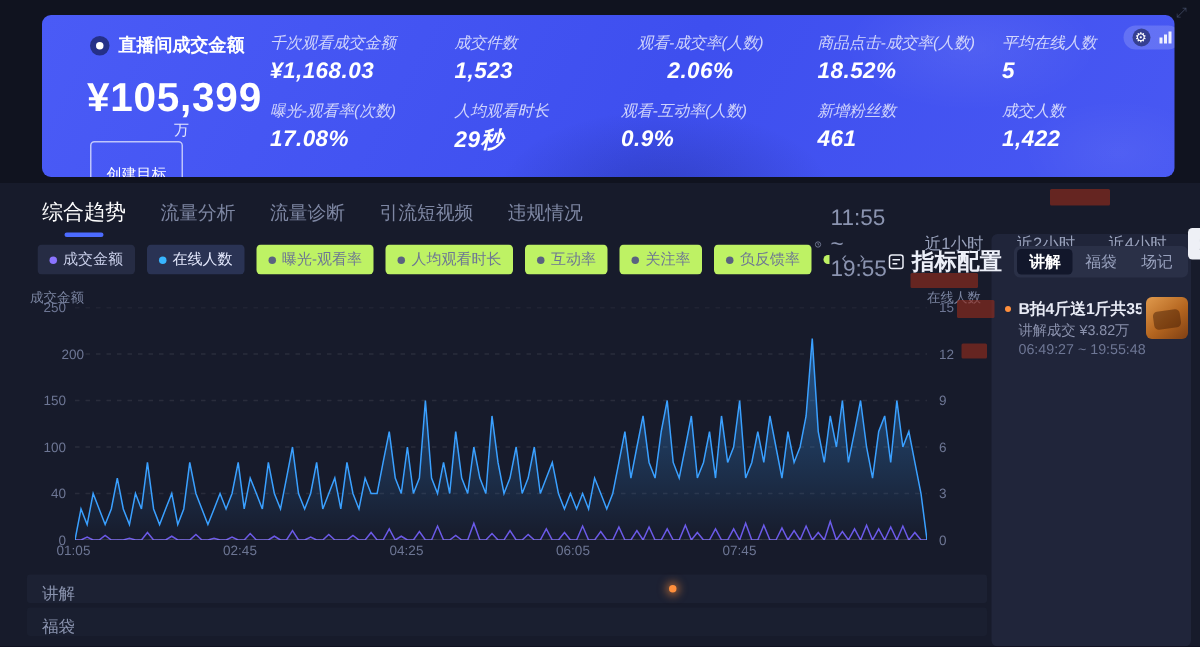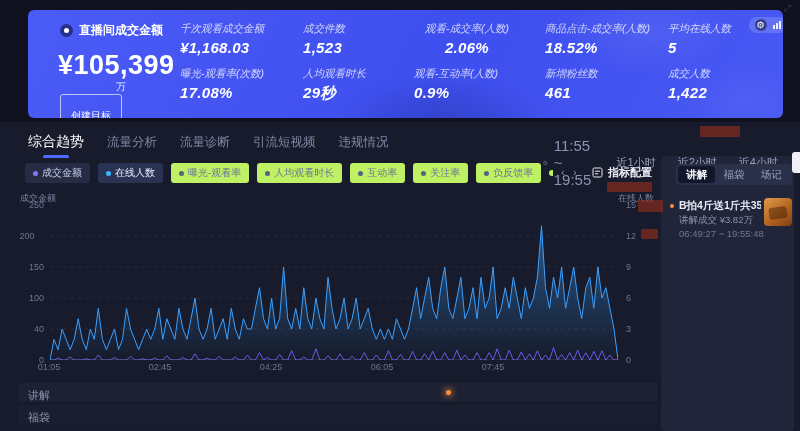--- a/index.html
+++ b/index.html
@@ -42,21 +42,21 @@
 
   
   .chips{position:absolute;left:25px;top:163px;display:flex;gap:8px;align-items:center;width:528px;overflow:hidden;}
   .chip{display:inline-flex;align-items:center;gap:4px;padding:3px 8px;background:#bef264;border-radius:3px;
         font-size:10px;color:#6d7694;white-space:nowrap;cursor:pointer;flex:none;}
   .chip .dot{width:5px;height:5px;border-radius:50%;flex:none;}
   .chip.selected-blue{background:#2a3354;color:#e6ebff;}
   .chip.selected-purple{background:#262c44;color:#c8cee8;}
   .chip-nav{position:absolute;top:166px;color:#8b94b0;font-size:11px;cursor:pointer;}
   .config-btn{position:absolute;left:592px;top:165px;display:flex;align-items:center;gap:5px;color:#eceff8;
-        font-size:11px;font-weight:bold;cursor:pointer;}
+        font-size:15px;font-weight:bold;cursor:pointer;}
 
   
   .axis-label{position:absolute;color:#7a84a0;font-size:9px;white-space:nowrap;}
   .tick{position:absolute;color:#6d7694;font-size:9px;}
   .tick.left{width:30px;text-align:right;}
   .xlabel{position:absolute;color:#6d7694;font-size:9px;width:36px;text-align:center;}
   #plot{position:absolute;left:50px;top:205px;}
 
   
   .track-band1{position:absolute;left:18px;top:383px;width:640px;height:19px;background:#1c2133;border-radius:2px;}
@@ -229,21 +229,21 @@
       <line x1="0" y1="155" x2="568" y2="155" stroke="rgba(255,255,255,.08)" stroke-width="1" stroke-dasharray="3 4"></line>
       <polyline points="0.0,155.0 4.0,155.0 8.1,153.1 12.1,155.0 16.1,155.0 20.1,151.9 24.2,155.0 28.2,155.0 32.2,155.0 36.3,153.8 40.3,155.0 44.3,155.0 48.3,150.0 52.4,155.0 56.4,155.0 60.4,155.0 64.5,152.5 68.5,155.0 72.5,155.0 76.5,155.0 80.6,151.3 84.6,155.0 88.6,155.0 92.7,153.8 96.7,155.0 100.7,155.0 104.7,153.1 108.8,155.0 112.8,155.0 116.8,150.7 120.9,155.0 124.9,155.0 128.9,155.0 132.9,152.5 137.0,155.0 141.0,155.0 145.0,148.8 149.0,155.0 153.1,155.0 157.1,153.1 161.1,155.0 165.2,155.0 169.2,151.3 173.2,155.0 177.2,155.0 181.3,155.0 185.3,151.9 189.3,155.0 193.4,155.0 197.4,150.0 201.4,155.0 205.4,155.0 209.5,147.6 213.5,155.0 217.5,152.5 221.6,155.0 225.6,155.0 229.6,149.4 233.6,155.0 237.7,155.0 241.7,145.7 245.7,155.0 249.8,155.0 253.8,151.9 257.8,155.0 261.8,155.0 265.9,143.8 269.9,155.0 273.9,155.0 278.0,150.7 282.0,155.0 286.0,155.0 290.0,148.8 294.1,155.0 298.1,155.0 302.1,151.3 306.2,155.0 310.2,155.0 314.2,147.6 318.2,155.0 322.3,155.0 326.3,150.0 330.3,155.0 334.4,155.0 338.4,145.7 342.4,155.0 346.4,155.0 350.5,149.4 354.5,155.0 358.5,155.0 362.6,146.3 366.6,155.0 370.6,155.0 374.6,148.8 378.7,155.0 382.7,146.3 386.7,155.0 390.8,155.0 394.8,147.6 398.8,155.0 402.8,155.0 406.9,145.1 410.9,155.0 414.9,150.0 419.0,155.0 423.0,155.0 427.0,147.6 431.0,155.0 435.1,155.0 439.1,147.6 443.1,155.0 447.1,143.8 451.2,155.0 455.2,155.0 459.2,145.1 463.3,155.0 467.3,155.0 471.3,146.9 475.3,155.0 479.4,148.8 483.4,155.0 487.4,145.7 491.5,155.0 495.5,150.0 499.5,155.0 503.5,142.6 507.6,155.0 511.6,149.4 515.6,155.0 519.7,147.6 523.7,155.0 527.7,145.1 531.7,155.0 535.8,147.6 539.8,155.0 543.8,146.3 547.9,155.0 551.9,145.7 555.9,155.0 559.9,150.0 564.0,155.0 568.0,155.0" fill="none" stroke="#6c59e8" stroke-width="1"></polyline>
       <path d="M0,155 L0.0,155.0 L4.0,134.3 L8.1,144.7 L12.1,124.0 L16.1,134.3 L20.1,144.7 L24.2,134.3 L28.2,113.7 L32.2,134.3 L36.3,144.7 L40.3,124.0 L44.3,134.3 L48.3,103.3 L52.4,134.3 L56.4,144.7 L60.4,134.3 L64.5,124.0 L68.5,144.7 L72.5,134.3 L76.5,103.3 L80.6,124.0 L84.6,134.3 L88.6,144.7 L92.7,134.3 L96.7,124.0 L100.7,134.3 L104.7,124.0 L108.8,103.3 L112.8,134.3 L116.8,113.7 L120.9,124.0 L124.9,134.3 L128.9,103.3 L132.9,124.0 L137.0,134.3 L141.0,113.7 L145.0,93.0 L149.0,124.0 L153.1,134.3 L157.1,124.0 L161.1,103.3 L165.2,134.3 L169.2,124.0 L173.2,113.7 L177.2,134.3 L181.3,103.3 L185.3,124.0 L189.3,134.3 L193.4,113.7 L197.4,124.0 L201.4,124.0 L205.4,103.3 L209.5,82.7 L213.5,113.7 L217.5,124.0 L221.6,93.0 L225.6,124.0 L229.6,113.7 L233.6,62.0 L237.7,113.7 L241.7,124.0 L245.7,103.3 L249.8,124.0 L253.8,82.7 L257.8,113.7 L261.8,124.0 L265.9,93.0 L269.9,113.7 L273.9,124.0 L278.0,72.3 L282.0,103.3 L286.0,124.0 L290.0,113.7 L294.1,93.0 L298.1,124.0 L302.1,113.7 L306.2,93.0 L310.2,124.0 L314.2,113.7 L318.2,103.3 L322.3,124.0 L326.3,134.3 L330.3,124.0 L334.4,134.3 L338.4,124.0 L342.4,134.3 L346.4,113.7 L350.5,124.0 L354.5,134.3 L358.5,124.0 L362.6,103.3 L366.6,82.7 L370.6,113.7 L374.6,93.0 L378.7,72.3 L382.7,103.3 L386.7,113.7 L390.8,82.7 L394.8,62.0 L398.8,103.3 L402.8,113.7 L406.9,93.0 L410.9,72.3 L414.9,113.7 L419.0,103.3 L423.0,82.7 L427.0,113.7 L431.0,72.3 L435.1,103.3 L439.1,93.0 L443.1,62.0 L447.1,113.7 L451.2,103.3 L455.2,82.7 L459.2,103.3 L463.3,72.3 L467.3,93.0 L471.3,113.7 L475.3,82.7 L479.4,103.3 L483.4,93.0 L487.4,72.3 L491.5,20.7 L495.5,82.7 L499.5,103.3 L503.5,72.3 L507.6,93.0 L511.6,62.0 L515.6,103.3 L519.7,82.7 L523.7,62.0 L527.7,93.0 L531.7,113.7 L535.8,82.7 L539.8,72.3 L543.8,103.3 L547.9,62.0 L551.9,93.0 L555.9,82.7 L559.9,103.3 L564.0,124.0 L568.0,155.0 L568,155 Z" fill="url(#gblue)"></path>
       <polyline points="0.0,155.0 4.0,134.3 8.1,144.7 12.1,124.0 16.1,134.3 20.1,144.7 24.2,134.3 28.2,113.7 32.2,134.3 36.3,144.7 40.3,124.0 44.3,134.3 48.3,103.3 52.4,134.3 56.4,144.7 60.4,134.3 64.5,124.0 68.5,144.7 72.5,134.3 76.5,103.3 80.6,124.0 84.6,134.3 88.6,144.7 92.7,134.3 96.7,124.0 100.7,134.3 104.7,124.0 108.8,103.3 112.8,134.3 116.8,113.7 120.9,124.0 124.9,134.3 128.9,103.3 132.9,124.0 137.0,134.3 141.0,113.7 145.0,93.0 149.0,124.0 153.1,134.3 157.1,124.0 161.1,103.3 165.2,134.3 169.2,124.0 173.2,113.7 177.2,134.3 181.3,103.3 185.3,124.0 189.3,134.3 193.4,113.7 197.4,124.0 201.4,124.0 205.4,103.3 209.5,82.7 213.5,113.7 217.5,124.0 221.6,93.0 225.6,124.0 229.6,113.7 233.6,62.0 237.7,113.7 241.7,124.0 245.7,103.3 249.8,124.0 253.8,82.7 257.8,113.7 261.8,124.0 265.9,93.0 269.9,113.7 273.9,124.0 278.0,72.3 282.0,103.3 286.0,124.0 290.0,113.7 294.1,93.0 298.1,124.0 302.1,113.7 306.2,93.0 310.2,124.0 314.2,113.7 318.2,103.3 322.3,124.0 326.3,134.3 330.3,124.0 334.4,134.3 338.4,124.0 342.4,134.3 346.4,113.7 350.5,124.0 354.5,134.3 358.5,124.0 362.6,103.3 366.6,82.7 370.6,113.7 374.6,93.0 378.7,72.3 382.7,103.3 386.7,113.7 390.8,82.7 394.8,62.0 398.8,103.3 402.8,113.7 406.9,93.0 410.9,72.3 414.9,113.7 419.0,103.3 423.0,82.7 427.0,113.7 431.0,72.3 435.1,103.3 439.1,93.0 443.1,62.0 447.1,113.7 451.2,103.3 455.2,82.7 459.2,103.3 463.3,72.3 467.3,93.0 471.3,113.7 475.3,82.7 479.4,103.3 483.4,93.0 487.4,72.3 491.5,20.7 495.5,82.7 499.5,103.3 503.5,72.3 507.6,93.0 511.6,62.0 515.6,103.3 519.7,82.7 523.7,62.0 527.7,93.0 531.7,113.7 535.8,82.7 539.8,72.3 543.8,103.3 547.9,62.0 551.9,93.0 555.9,82.7 559.9,103.3 564.0,124.0 568.0,155.0" fill="none" stroke="#3aa0ff" stroke-width="1"></polyline>
       <line x1="0" y1="155" x2="568" y2="155" stroke="rgba(255,255,255,.15)" stroke-width="1"></line>
     </svg>
   <div id="axes">
       <div class="axis-label" style="left:20px;top:192px;">成交金额</div>
       <div class="axis-label" style="left:618px;top:192px;">在线人数</div>
       <div class="tick left" style="left:14px;top:200px;">250</div>
-      <div class="tick left" style="left:12px;top:231px;text-align:center;">200</div>
+      <div class="tick left" style="left:26px;top:231px;">200</div>
       <div class="tick left" style="left:14px;top:262px;">150</div>
       <div class="tick left" style="left:14px;top:293px;">100</div>
       <div class="tick left" style="left:14px;top:324px;">40</div>
       <div class="tick left" style="left:14px;top:355px;">0</div>
       <div class="tick" style="left:626px;top:200px;">15</div>
       <div class="tick" style="left:626px;top:231px;">12</div>
       <div class="tick" style="left:626px;top:262px;">9</div>
       <div class="tick" style="left:626px;top:293px;">6</div>
       <div class="tick" style="left:626px;top:324px;">3</div>
       <div class="tick" style="left:626px;top:355px;">0</div>

